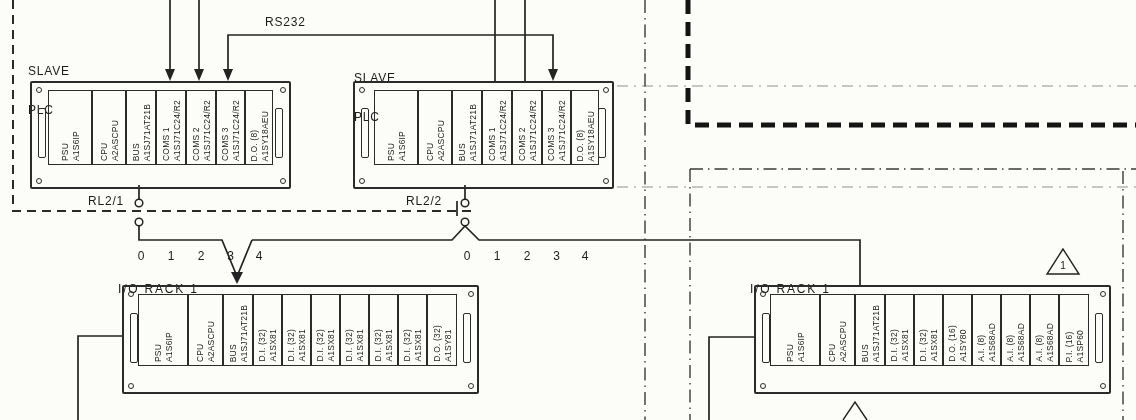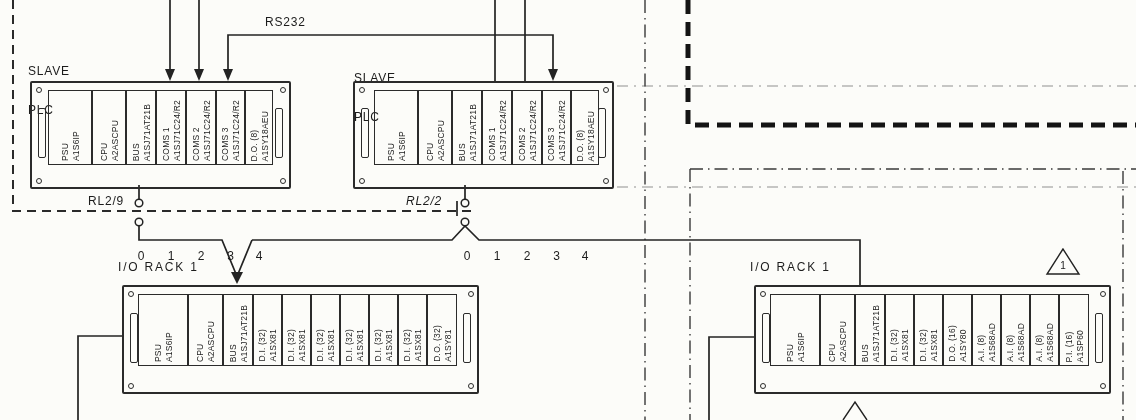--- a/index.html
+++ b/index.html
@@ -15,21 +15,21 @@
   .slot {
     position:absolute; border:1.5px solid #2b2b2b; box-sizing:border-box;
     display:flex; justify-content:center; align-items:flex-end; padding-bottom:3px;
   }
   .vtext {
     writing-mode:vertical-rl; transform:rotate(180deg);
     font-size:8.5px; line-height:10.5px; white-space:nowrap; letter-spacing:0.2px;
   }
   .slotnum { position:absolute; font-size:12px; transform:translateX(-50%); }
   .dlabel { position:absolute; font-size:12px; line-height:13px; letter-spacing:0.8px; white-space:pre; }
-  .dlabel.wide { letter-spacing:1.8px; }
+  .dlabel.wide { letter-spacing:1.8px;margin-top:22px; }
   .notenum { position:absolute; font-size:10px; transform:translateX(-50%); }
 </style>
 </head>
 <body>
 
 <div class="canvas">
 
   <svg class="overlay" width="1136" height="420" viewBox="0 0 1136 420">
 
     <g stroke="#8f8f8f" stroke-width="1.1" stroke-dasharray="11 6 2 6" fill="none">
@@ -102,23 +102,23 @@
     <div>PLC</div>
   </div>
 
   <div class="dlabel" style="left:354px; top:46px;">
     <div>SLAVE</div>
     <div>PLC</div>
   </div>
 
   <div class="dlabel" style="left:265px; top:16px;">RS232</div>
 
-  <div class="dlabel" style="left:88px; top:195px;">RL2/9</div>
-
-  <div class="dlabel" style="left:406px; top:195px;font-style:italic;">RL2/2</div>
+  <div class="dlabel" style="left:88px; top:195px;">RL2/1</div>
+
+  <div class="dlabel" style="left:406px; top:195px;">RL2/2</div>
 
   <div class="dlabel wide" style="left:118px; top:261px;">I/O RACK 1</div>
 
   <div class="dlabel wide" style="left:750px; top:261px;">I/O RACK 1</div>
 
   <div class="notenum" style="left:1063px; top:260px;">1</div>
 
   <div class="rack" id="rack-master" style="left:30px; top:81px; width:257px; height:104px;">
       <div class="endbar" style="left: 6px; top: 25px;"></div>
       <div class="endbar" style="left: 243px; top: 25px;"></div>

